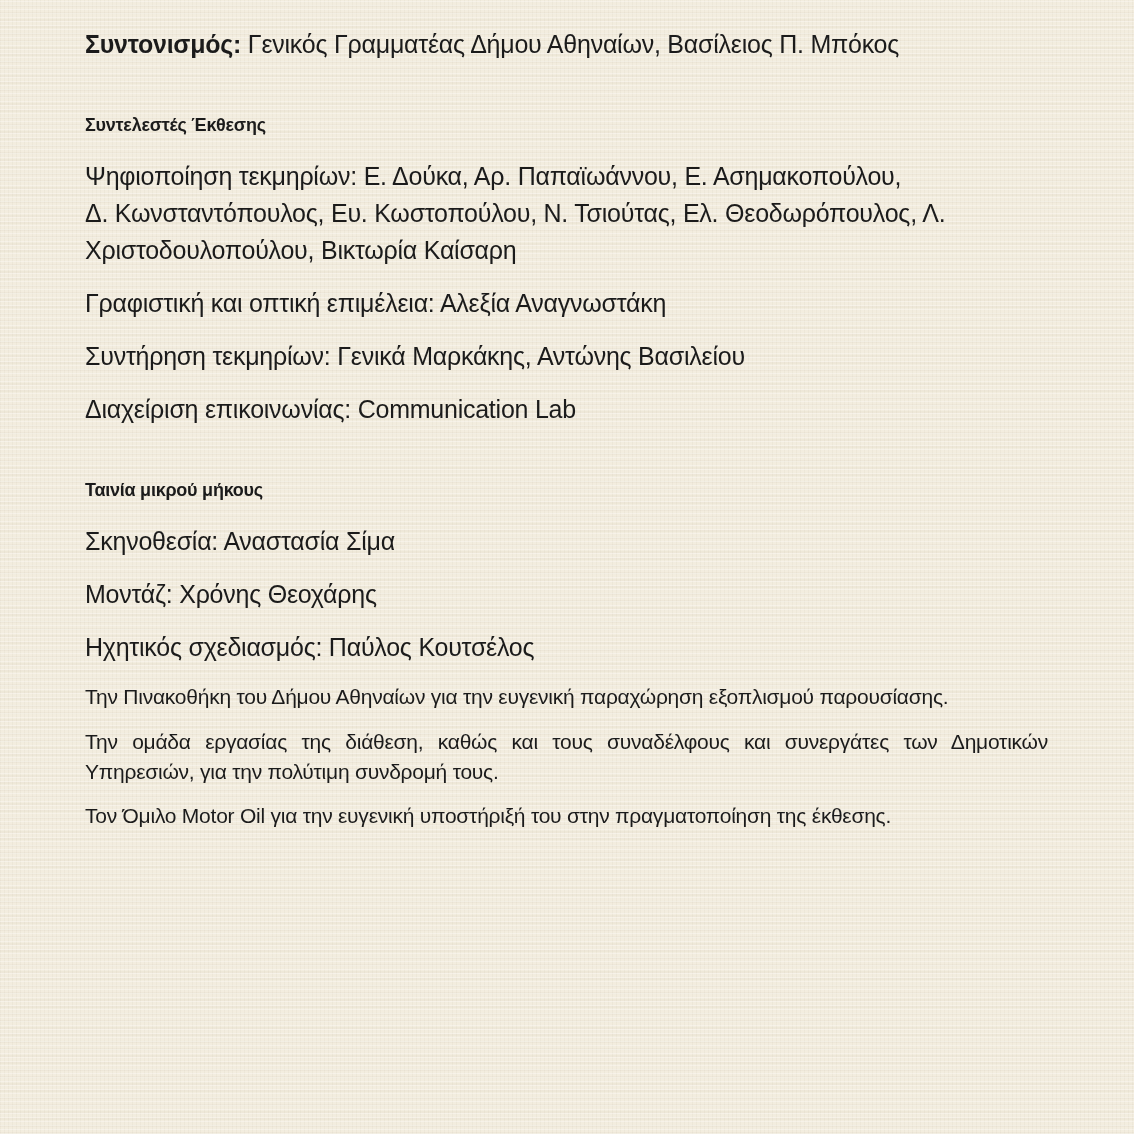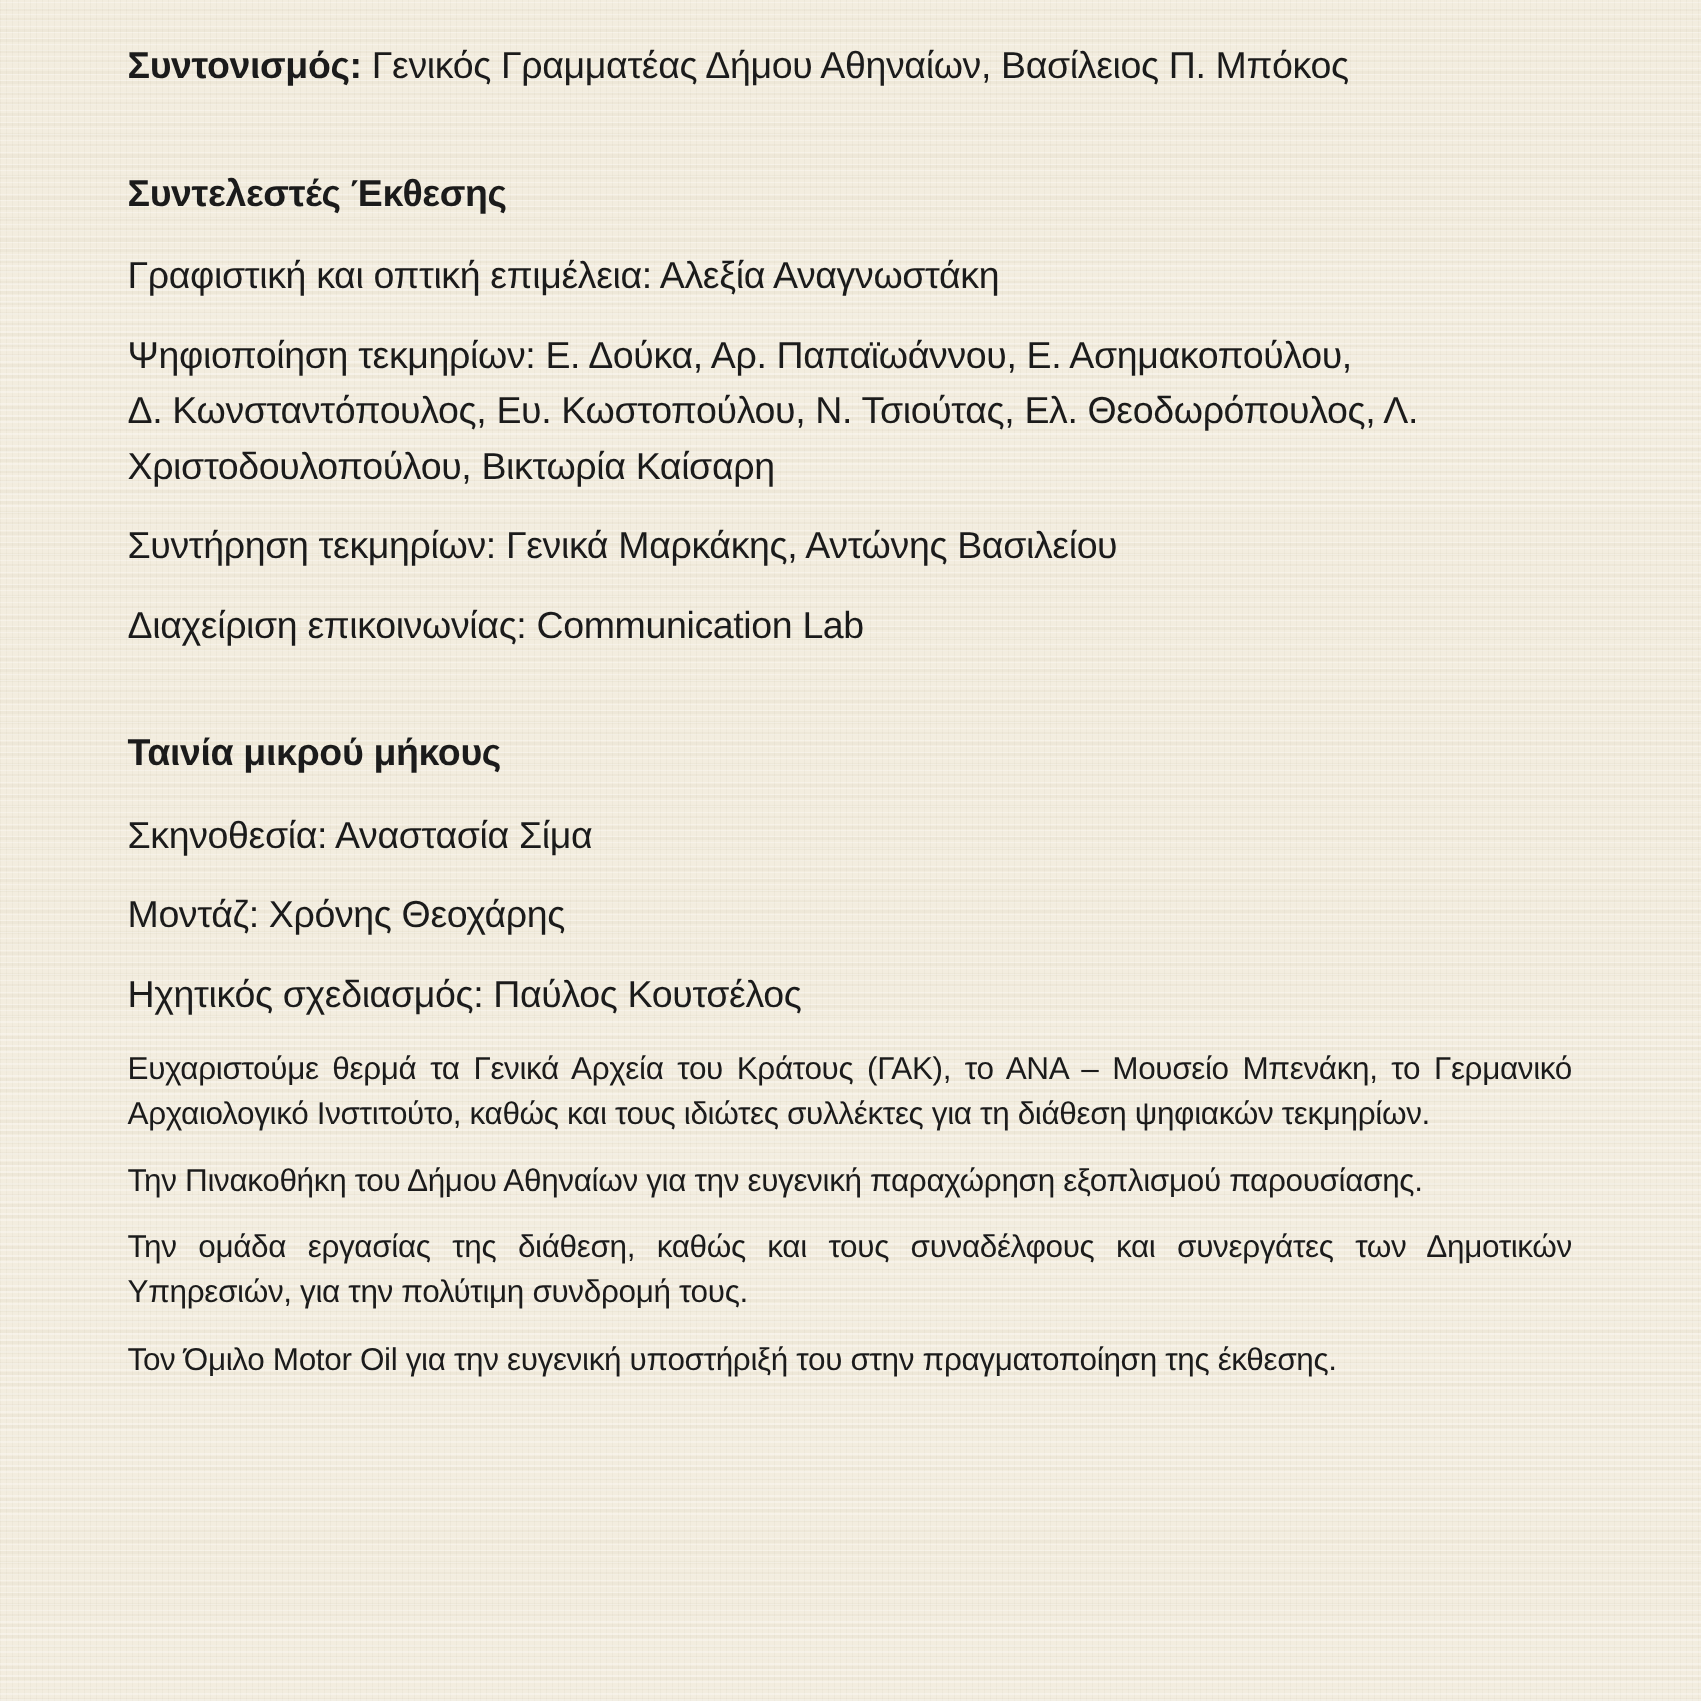--- a/index.html
+++ b/index.html
@@ -34,21 +34,21 @@
     line-height: 1.48;
     white-space: pre-line;
     margin-bottom: 16px;
   }
 
   .coordination { margin-bottom: 0; }
 
   .bold { font-weight: bold; }
 
   .section-heading {
-    font-size: 25px;
+    font-size: 18px;
     font-weight: bold;
     margin-top: 52px;
     margin-bottom: 22px;
   }
 
   
   .ack .section-heading {
     font-size: 21px;
     margin-top: 56px;
     margin-bottom: 18px;
@@ -63,36 +63,35 @@
 </style>
 </head>
 <body>
 
 <div class="page">
 
   <p class="credit-line coordination"><span class="bold">Συντονισμός:</span><span> Γενικός Γραμματέας Δήμου Αθηναίων, Βασίλειος Π. Μπόκος</span></p>
 
   <div class="section">
     <h2 class="section-heading">Συντελεστές Έκθεσης</h2>
-    <p class="credit-line">Γραφιστική και οπτική επιμέλεια: Αλεξία Αναγνωστάκη</p>
     <p class="credit-line">Ψηφιοποίηση τεκμηρίων: Ε. Δούκα, Αρ. Παπαϊωάννου, Ε. Ασημακοπούλου,
 Δ. Κωνσταντόπουλος, Ευ. Κωστοπούλου, Ν. Τσιούτας, Ελ. Θεοδωρόπουλος, Λ.
 Χριστοδουλοπούλου, Βικτωρία Καίσαρη</p>
+    <p class="credit-line">Γραφιστική και οπτική επιμέλεια: Αλεξία Αναγνωστάκη</p>
     <p class="credit-line">Συντήρηση τεκμηρίων: Γενικά Μαρκάκης, Αντώνης Βασιλείου</p>
     <p class="credit-line">Διαχείριση επικοινωνίας: Communication Lab</p>
   </div>
 
   <div class="section">
     <h2 class="section-heading">Ταινία μικρού μήκους</h2>
     <p class="credit-line">Σκηνοθεσία: Αναστασία Σίμα</p>
     <p class="credit-line">Μοντάζ: Χρόνης Θεοχάρης</p>
     <p class="credit-line">Ηχητικός σχεδιασμός: Παύλος Κουτσέλος</p>
   </div>
 
   <div class="section ack">
-    <p class="ack-paragraph">Ευχαριστούμε θερμά τα Γενικά Αρχεία του Κράτους (ΓΑΚ), το ΑΝΑ – Μουσείο Μπενάκη, το Γερμανικό Αρχαιολογικό Ινστιτούτο, καθώς και τους ιδιώτες συλλέκτες για τη διάθεση ψηφιακών τεκμηρίων.</p>
     <p class="ack-paragraph">Την Πινακοθήκη του Δήμου Αθηναίων για την ευγενική παραχώρηση εξοπλισμού παρουσίασης.</p>
     <p class="ack-paragraph">Την ομάδα εργασίας της διάθεση, καθώς και τους συναδέλφους και συνεργάτες των Δημοτικών Υπηρεσιών, για την πολύτιμη συνδρομή τους.</p>
     <p class="ack-paragraph">Τον Όμιλο Motor Oil για την ευγενική υποστήριξή του στην πραγματοποίηση της έκθεσης.</p>
 
   </div>
 
 </div>
 
 </body></html>

